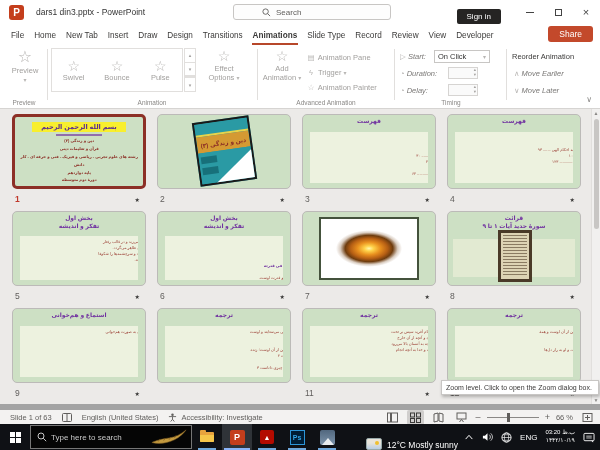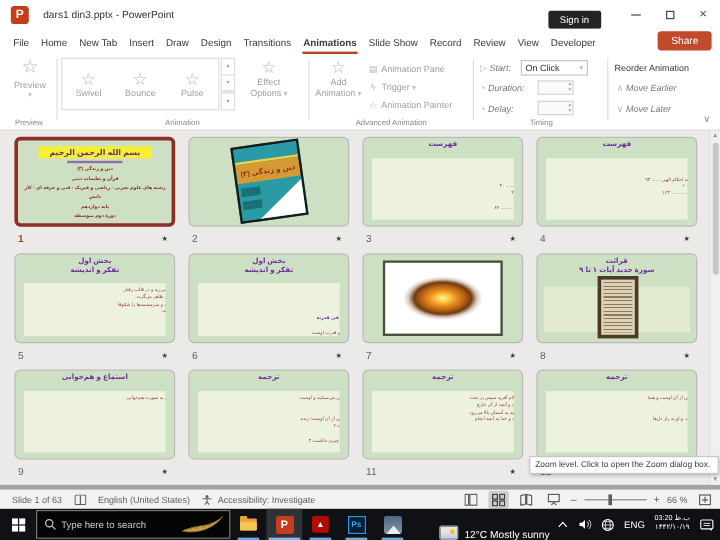--- a/index.html
+++ b/index.html
@@ -111,21 +111,21 @@
   .tooltip { position:absolute; left:441px; top:380px; width:158px; background:#fff; border:1px solid #c8c6c4;
              box-shadow:1px 2px 3px rgba(0,0,0,.25); font-size:7px; color:#3b3a39; padding:3px 4px; z-index:6; }
 
   .vscroll { position:absolute; right:0; top:109px; width:9px; height:295px; background:#f1f0ef;
              border-left:1px solid #e1dfdd; z-index:4; }
   .vthumb { position:absolute; top:10px; left:2px; width:5px; height:110px; background:#c8c6c4; border-radius:3px; }
   .varrow { position:absolute; width:100%; text-align:center; font-size:5px; color:#8a8886; }
 
   
   .statusbar { position:absolute; top:404px; left:0; right:0; height:20px; background:#f3f2f1;
-               border-top:4px solid #a3a3a3; display:flex; align-items:center; font-size:7.5px; color:#605e5c; }
+               border-top:6px solid #a3a3a3; display:flex; align-items:center; font-size:7.5px; color:#605e5c; }
   .sb-item { margin-left:10px; display:flex; align-items:center; gap:4px; white-space:nowrap; }
   .sb-right { margin-left:auto; display:flex; align-items:center; gap:6px; margin-right:4px; }
   .vicon { width:17px; height:15px; display:flex; align-items:center; justify-content:center; border-radius:2px; }
   .vicon.active { background:#d0cecd; }
   .zoom-track { width:52px; height:1px; background:#8a8886; position:relative; }
   .zoom-thumb { position:absolute; left:40%; top:-4px; width:3px; height:9px; background:#605e5c; }
   .zoom-pm { font-size:9px; color:#605e5c; }
   .zoom-val { font-size:7.5px; }
 
   
@@ -166,20 +166,27 @@
   .tray { margin-left:auto; display:flex; align-items:center; gap:8px; padding-right:5px; font-size:8px; }
   .clock { font-size:6px; line-height:1.3; text-align:center; white-space:pre-line; }
   svg { display:block; }
 </style>
 </head>
 <body>
 
 <div class="titlebar">
   <div class="pp-logo">P</div>
   <div class="tb-title">dars1 din3.pptx  -  PowerPoint</div>
+  <div class="tb-search">
+    <svg width="9" height="9" viewBox="0 0 10 10">
+      <circle cx="4" cy="4" r="3" fill="none" stroke="#605e5c"></circle>
+        <line x1="6.2" y1="6.2" x2="9" y2="9" stroke="#605e5c"></line>
+    </svg>
+    <span>Search</span>
+  </div>
   <div class="tb-right">
     <div class="signin">Sign in</div>
     <div class="winbtn">
         <span class="min-glyph"></span>
       </div>
     <div class="winbtn">
         <span class="restore-glyph"></span>
       </div>
     <div class="winbtn close-glyph">×</div>
   </div>
@@ -187,21 +194,21 @@
 
 <div class="menubar">
   <span class="mtab">File</span>
   <span class="mtab">Home</span>
   <span class="mtab">New Tab</span>
   <span class="mtab">Insert</span>
   <span class="mtab">Draw</span>
   <span class="mtab">Design</span>
   <span class="mtab">Transitions</span>
   <span class="mtab active">Animations</span>
-  <span class="mtab">Slide Show</span>
+  <span class="mtab">Slide Type</span>
   <span class="mtab">Record</span>
   <span class="mtab">Review</span>
   <span class="mtab">View</span>
   <span class="mtab">Developer</span>
   <span class="share-btn">Share</span>
 </div>
 
 <div class="ribbon">
 
   <div class="rbtn-stack" style="left:8px; top:4px; width:34px;">

